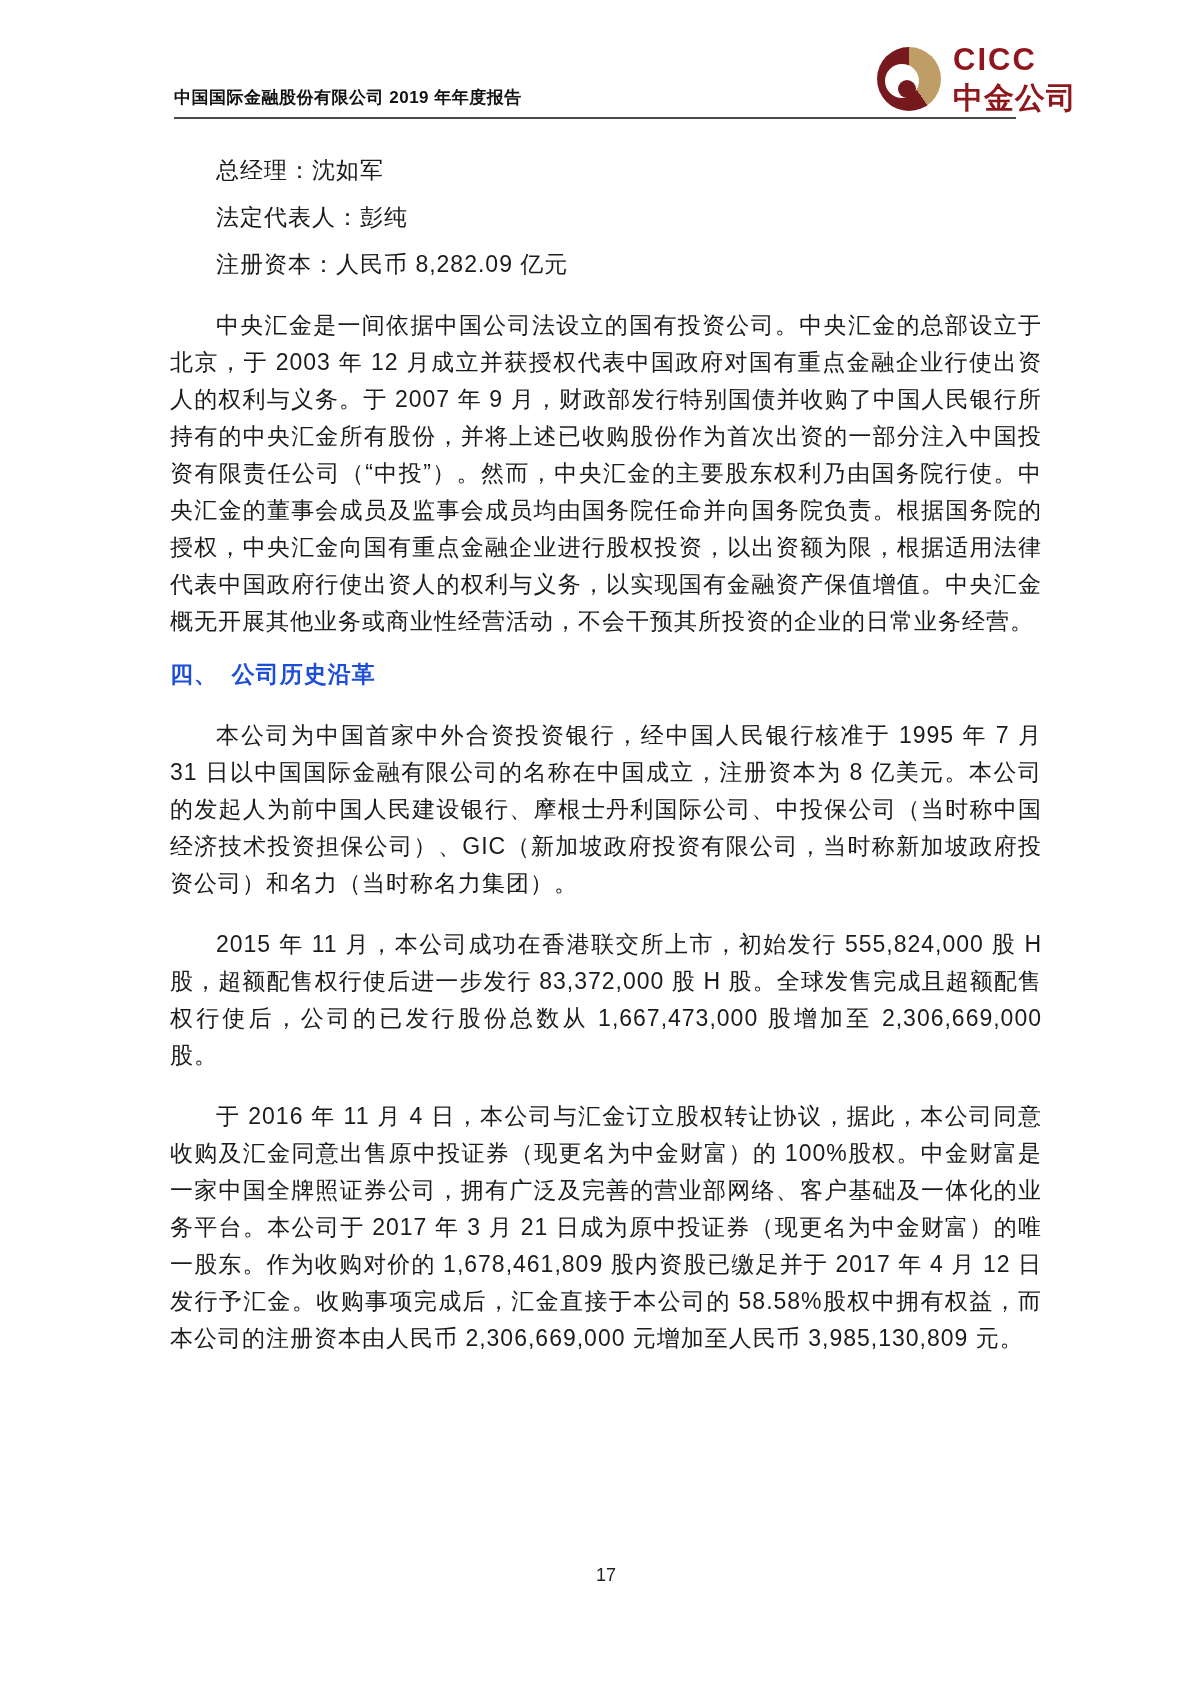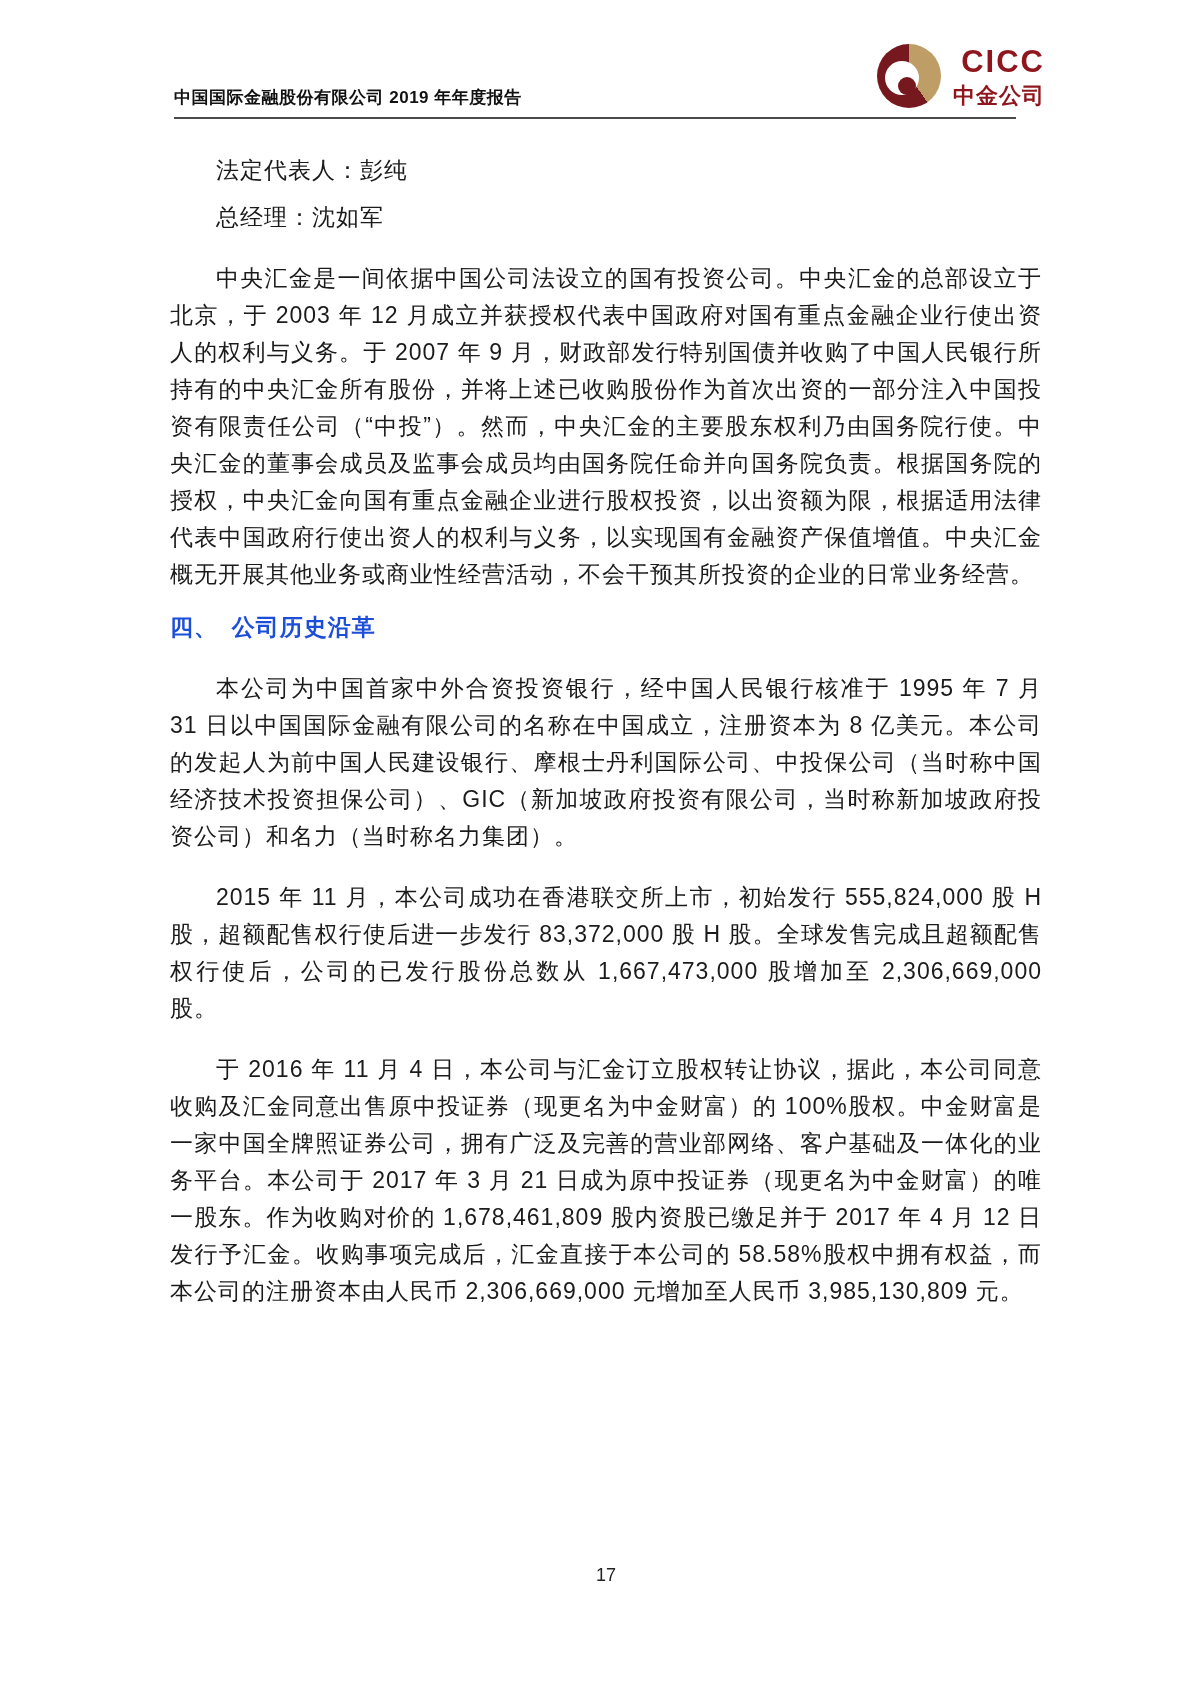--- a/index.html
+++ b/index.html
@@ -60,30 +60,29 @@
     width: 18px;
     height: 18px;
     border-radius: 50%;
     background: #76191f;
   }
   .logo-text {
     margin-left: 12px;
     color: #8e161c;
     font-weight: bold;
     line-height: 1;
-    text-align: right;
   }
   .logo-text .latin {
     display: block;
     font-size: 31px;
     letter-spacing: 2px;
   }
   .logo-text .cn {
     display: block;
-    font-size: 22px;
+    font-size: 30px;
     margin-top: 8px;
     letter-spacing: 1px;
     font-family: Liberation Serif, serif;
   }
 
   
   .body-text {
     position: absolute;
     left: 170px;
     top: 152px;
@@ -139,22 +138,23 @@
       <div class="logo-dot"></div>
     </div>
     <div class="logo-text">
       <span class="latin">CICC</span>
       <span class="cn">中金公司</span>
     </div>
   </div>
 
   <div class="body-text">
 
+    <div class="info-line">总经理：沈如军</div>
     <div class="info-line">法定代表人：彭纯</div>
-    <div class="info-line">总经理：沈如军</div>
+    <div class="info-line">注册资本：人民币 8,282.09 亿元</div>
 
     <p class="para">中央汇金是一间依据中国公司法设立的国有投资公司。中央汇金的总部设立于北京，于 2003 年 12 月成立并获授权代表中国政府对国有重点金融企业行使出资人的权利与义务。于 2007 年 9 月，财政部发行特别国债并收购了中国人民银行所持有的中央汇金所有股份，并将上述已收购股份作为首次出资的一部分注入中国投资有限责任公司（“中投”）。然而，中央汇金的主要股东权利乃由国务院行使。中央汇金的董事会成员及监事会成员均由国务院任命并向国务院负责。根据国务院的授权，中央汇金向国有重点金融企业进行股权投资，以出资额为限，根据适用法律代表中国政府行使出资人的权利与义务，以实现国有金融资产保值增值。中央汇金概无开展其他业务或商业性经营活动，不会干预其所投资的企业的日常业务经营。</p>
 
     <div class="section-heading">
       <span class="heading-no">四、</span><span class="heading-title">公司历史沿革</span>
     </div>
 
     <p class="para">本公司为中国首家中外合资投资银行，经中国人民银行核准于 1995 年 7 月 31 日以中国国际金融有限公司的名称在中国成立，注册资本为 8 亿美元。本公司的发起人为前中国人民建设银行、摩根士丹利国际公司、中投保公司（当时称中国经济技术投资担保公司）、GIC（新加坡政府投资有限公司，当时称新加坡政府投资公司）和名力（当时称名力集团）。</p>
     <p class="para">2015 年 11 月，本公司成功在香港联交所上市，初始发行 555,824,000 股 H 股，超额配售权行使后进一步发行 83,372,000 股 H 股。全球发售完成且超额配售权行使后，公司的已发行股份总数从 1,667,473,000 股增加至 2,306,669,000 股。</p>
     <p class="para">于 2016 年 11 月 4 日，本公司与汇金订立股权转让协议，据此，本公司同意收购及汇金同意出售原中投证券（现更名为中金财富）的 100%股权。中金财富是一家中国全牌照证券公司，拥有广泛及完善的营业部网络、客户基础及一体化的业务平台。本公司于 2017 年 3 月 21 日成为原中投证券（现更名为中金财富）的唯一股东。作为收购对价的 1,678,461,809 股内资股已缴足并于 2017 年 4 月 12 日发行予汇金。收购事项完成后，汇金直接于本公司的 58.58%股权中拥有权益，而本公司的注册资本由人民币 2,306,669,000 元增加至人民币 3,985,130,809 元。</p>

